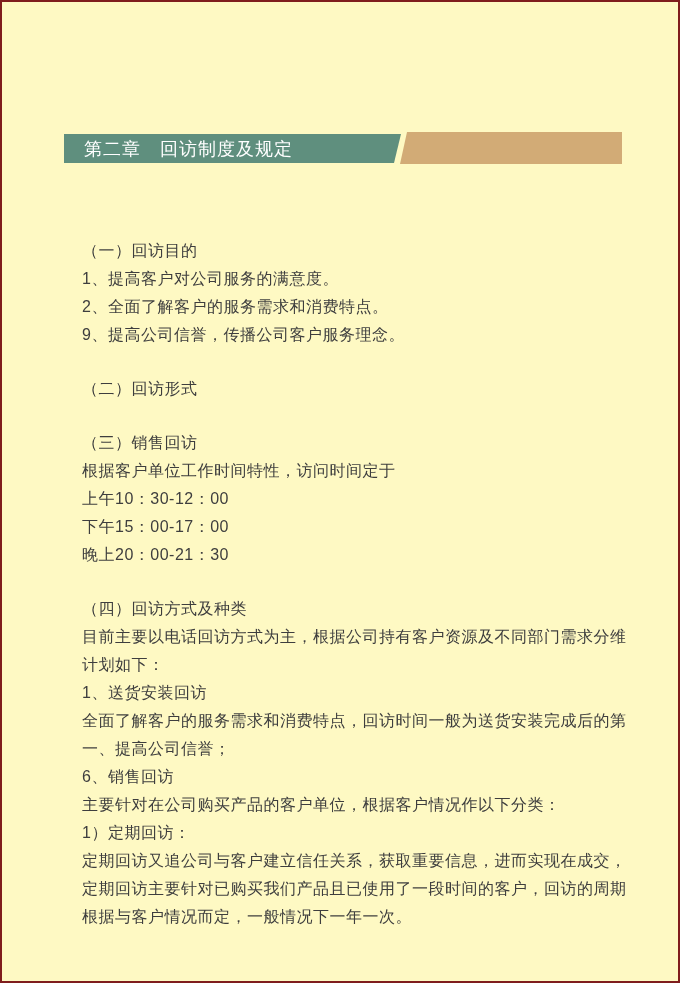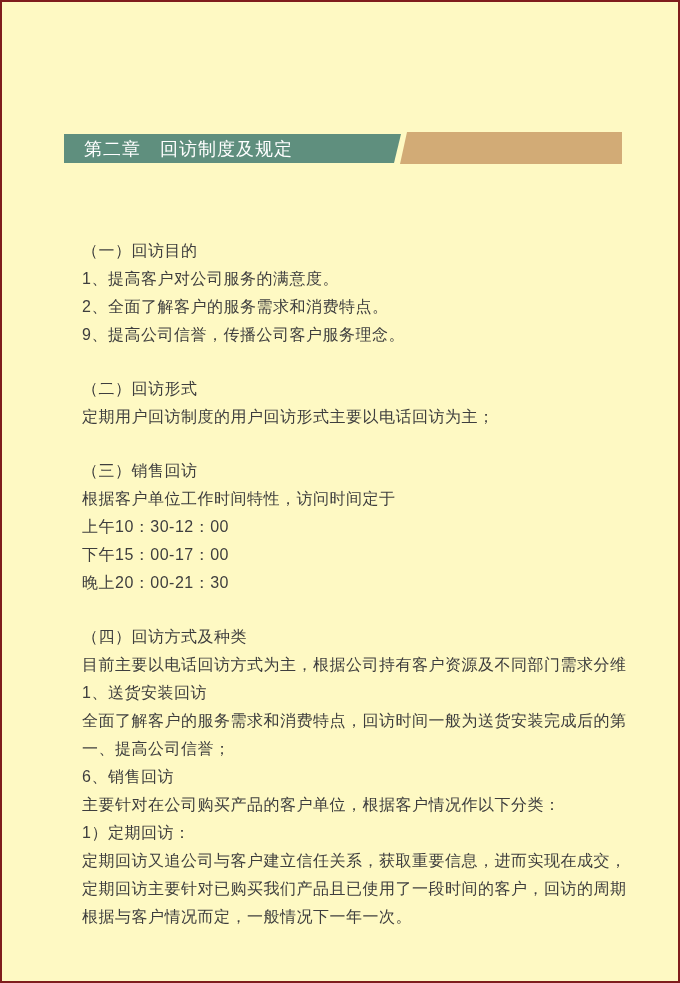--- a/index.html
+++ b/index.html
@@ -78,32 +78,32 @@
 
   <div class="content" id="content">
       <div class="section">
         <div class="section-heading">（一）回访目的</div>
         <div class="text-line">1、提高客户对公司服务的满意度。</div>
         <div class="text-line">2、全面了解客户的服务需求和消费特点。</div>
         <div class="text-line">9、提高公司信誉，传播公司客户服务理念。</div>
       </div>
       <div class="section">
         <div class="section-heading">（二）回访形式</div>
-        <div class="text-line">定期用户回访制度的用户回访形式主要以电话回访为主；</div>
       </div>
       <div class="section">
         <div class="section-heading">（三）销售回访</div>
         <div class="text-line">根据客户单位工作时间特性，访问时间定于</div>
         <div class="text-line">上午10：30-12：00</div>
         <div class="text-line">下午15：00-17：00</div>
         <div class="text-line">晚上20：00-21：30</div>
       </div>
       <div class="section">
         <div class="section-heading">（四）回访方式及种类</div>
         <div class="text-line">目前主要以电话回访方式为主，根据公司持有客户资源及不同部门需求分维</div>
+        <div class="text-line">计划如下：</div>
         <div class="text-line">1、送货安装回访</div>
         <div class="text-line">全面了解客户的服务需求和消费特点，回访时间一般为送货安装完成后的第</div>
         <div class="text-line">一、提高公司信誉；</div>
         <div class="text-line">6、销售回访</div>
         <div class="text-line">主要针对在公司购买产品的客户单位，根据客户情况作以下分类：</div>
         <div class="text-line">1）定期回访：</div>
         <div class="text-line">定期回访又追公司与客户建立信任关系，获取重要信息，进而实现在成交，</div>
         <div class="text-line">定期回访主要针对已购买我们产品且已使用了一段时间的客户，回访的周期</div>
         <div class="text-line">根据与客户情况而定，一般情况下一年一次。</div>
       </div>

